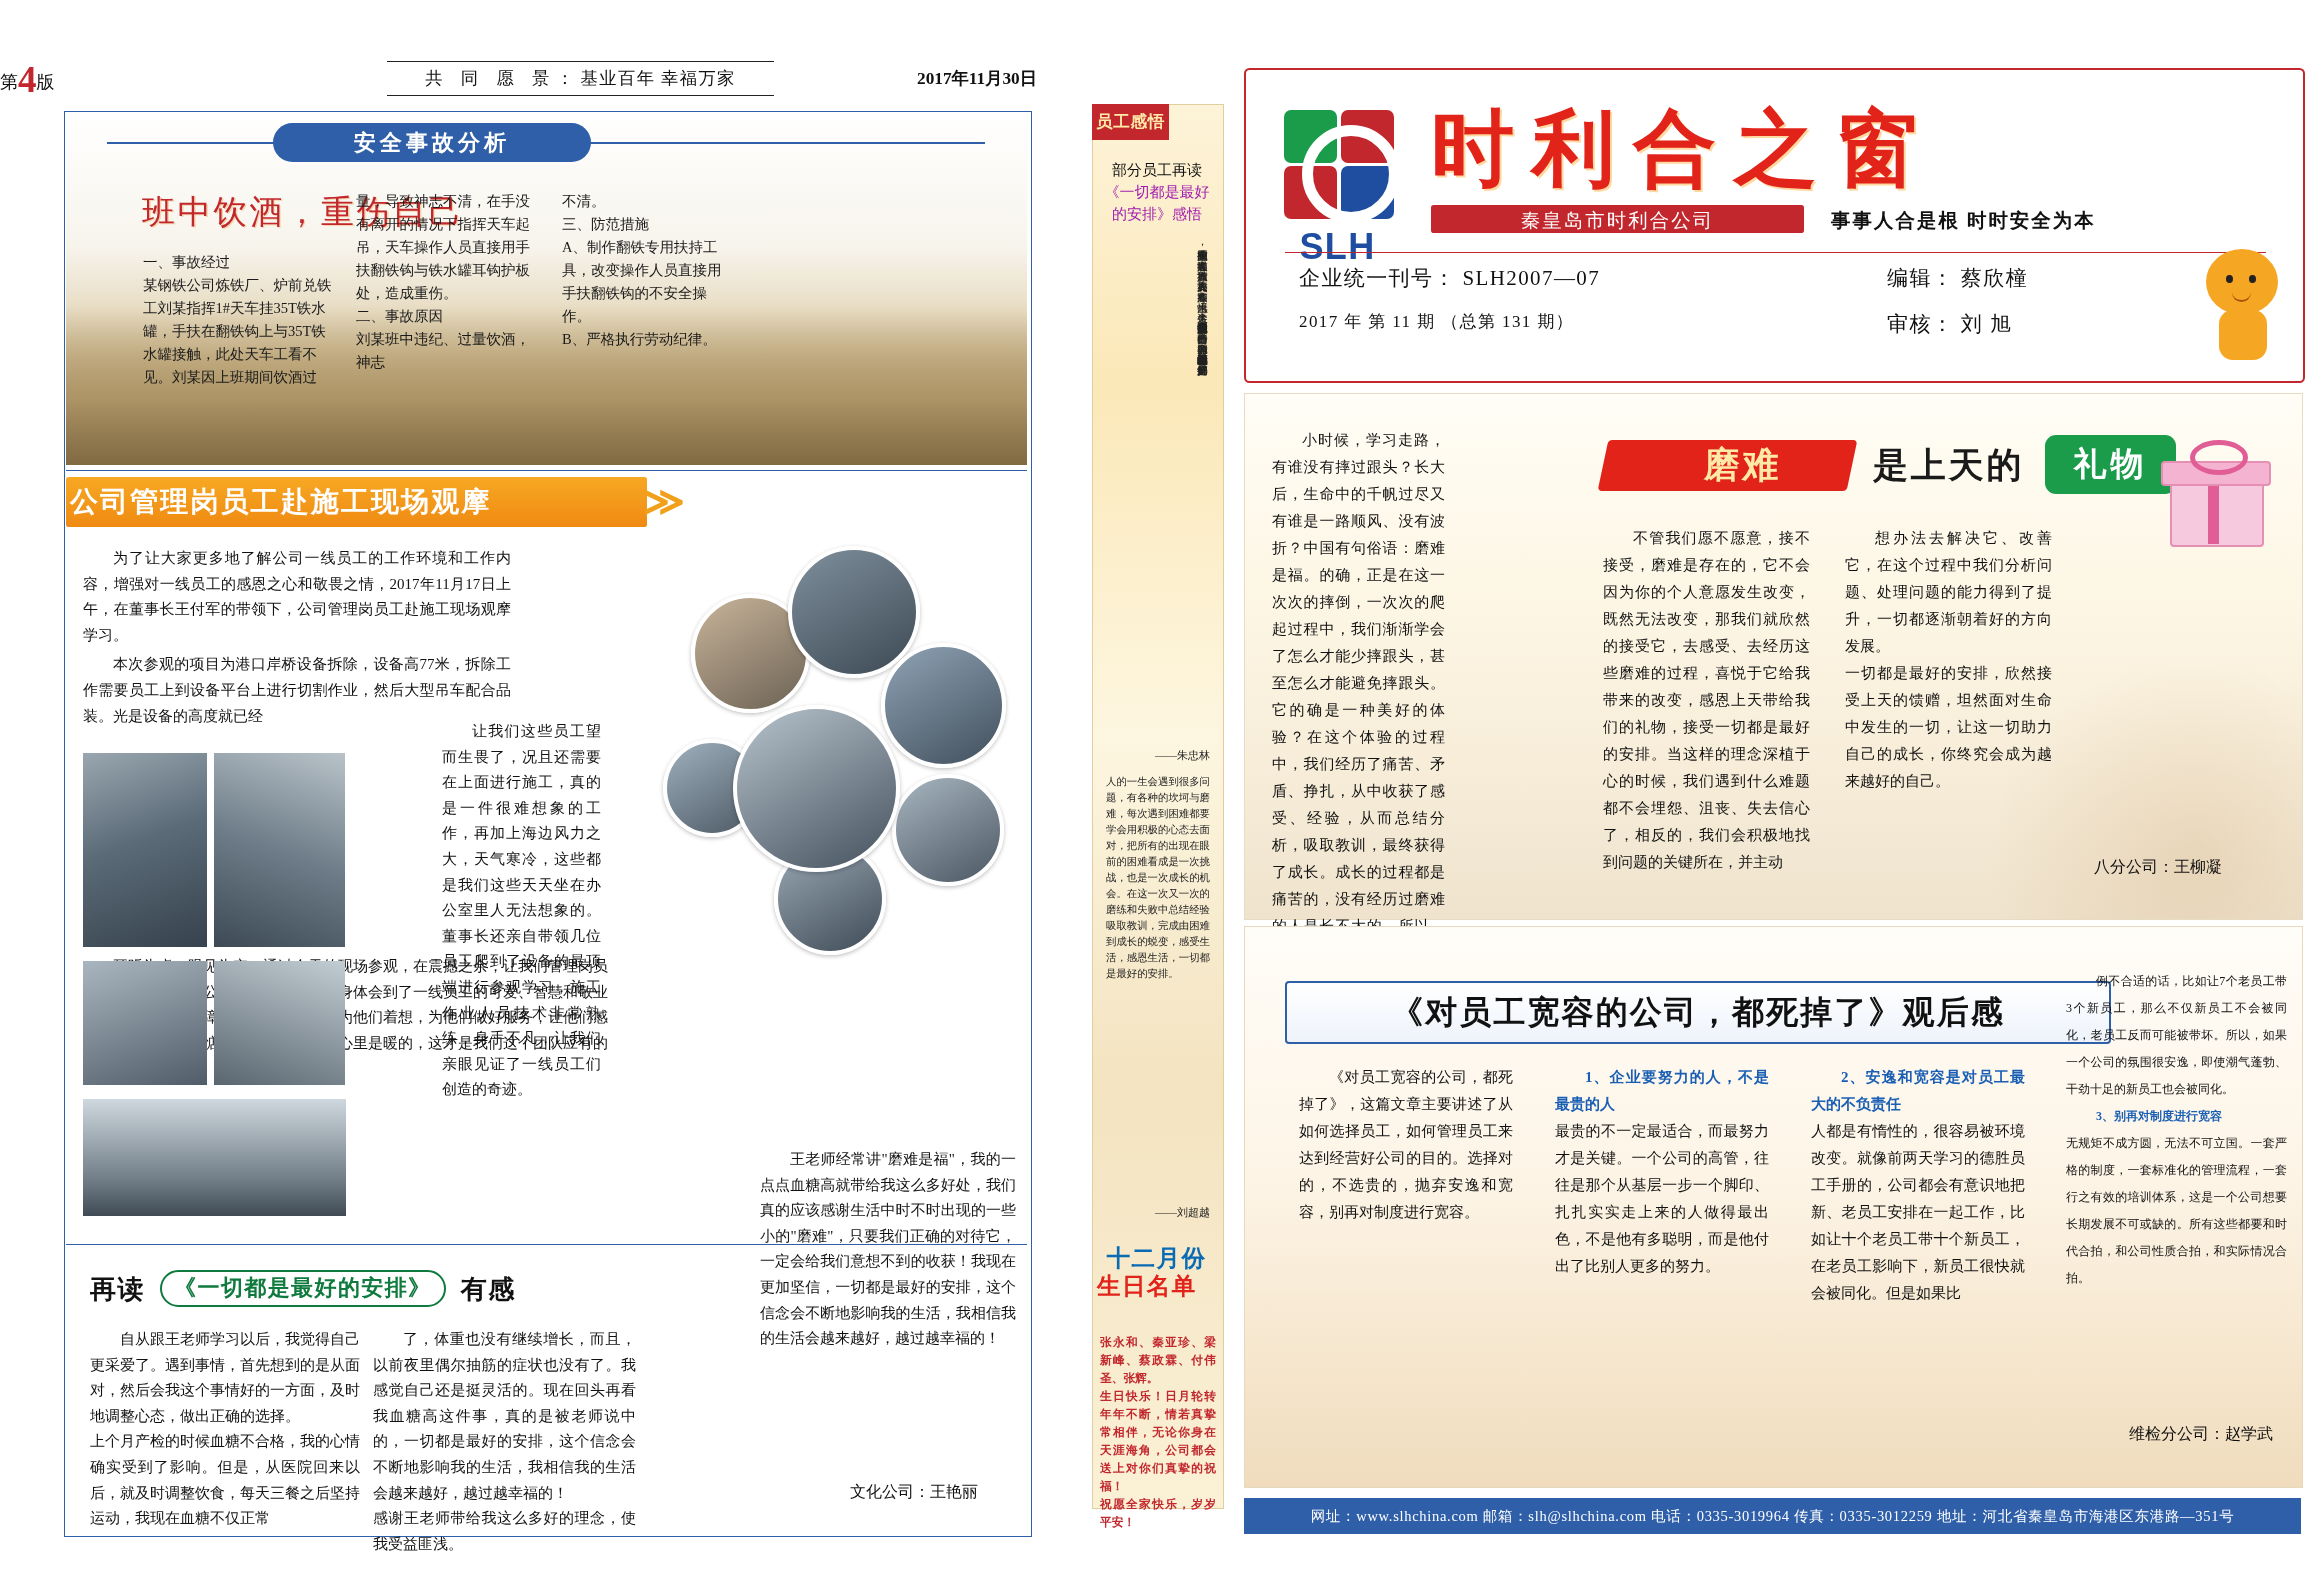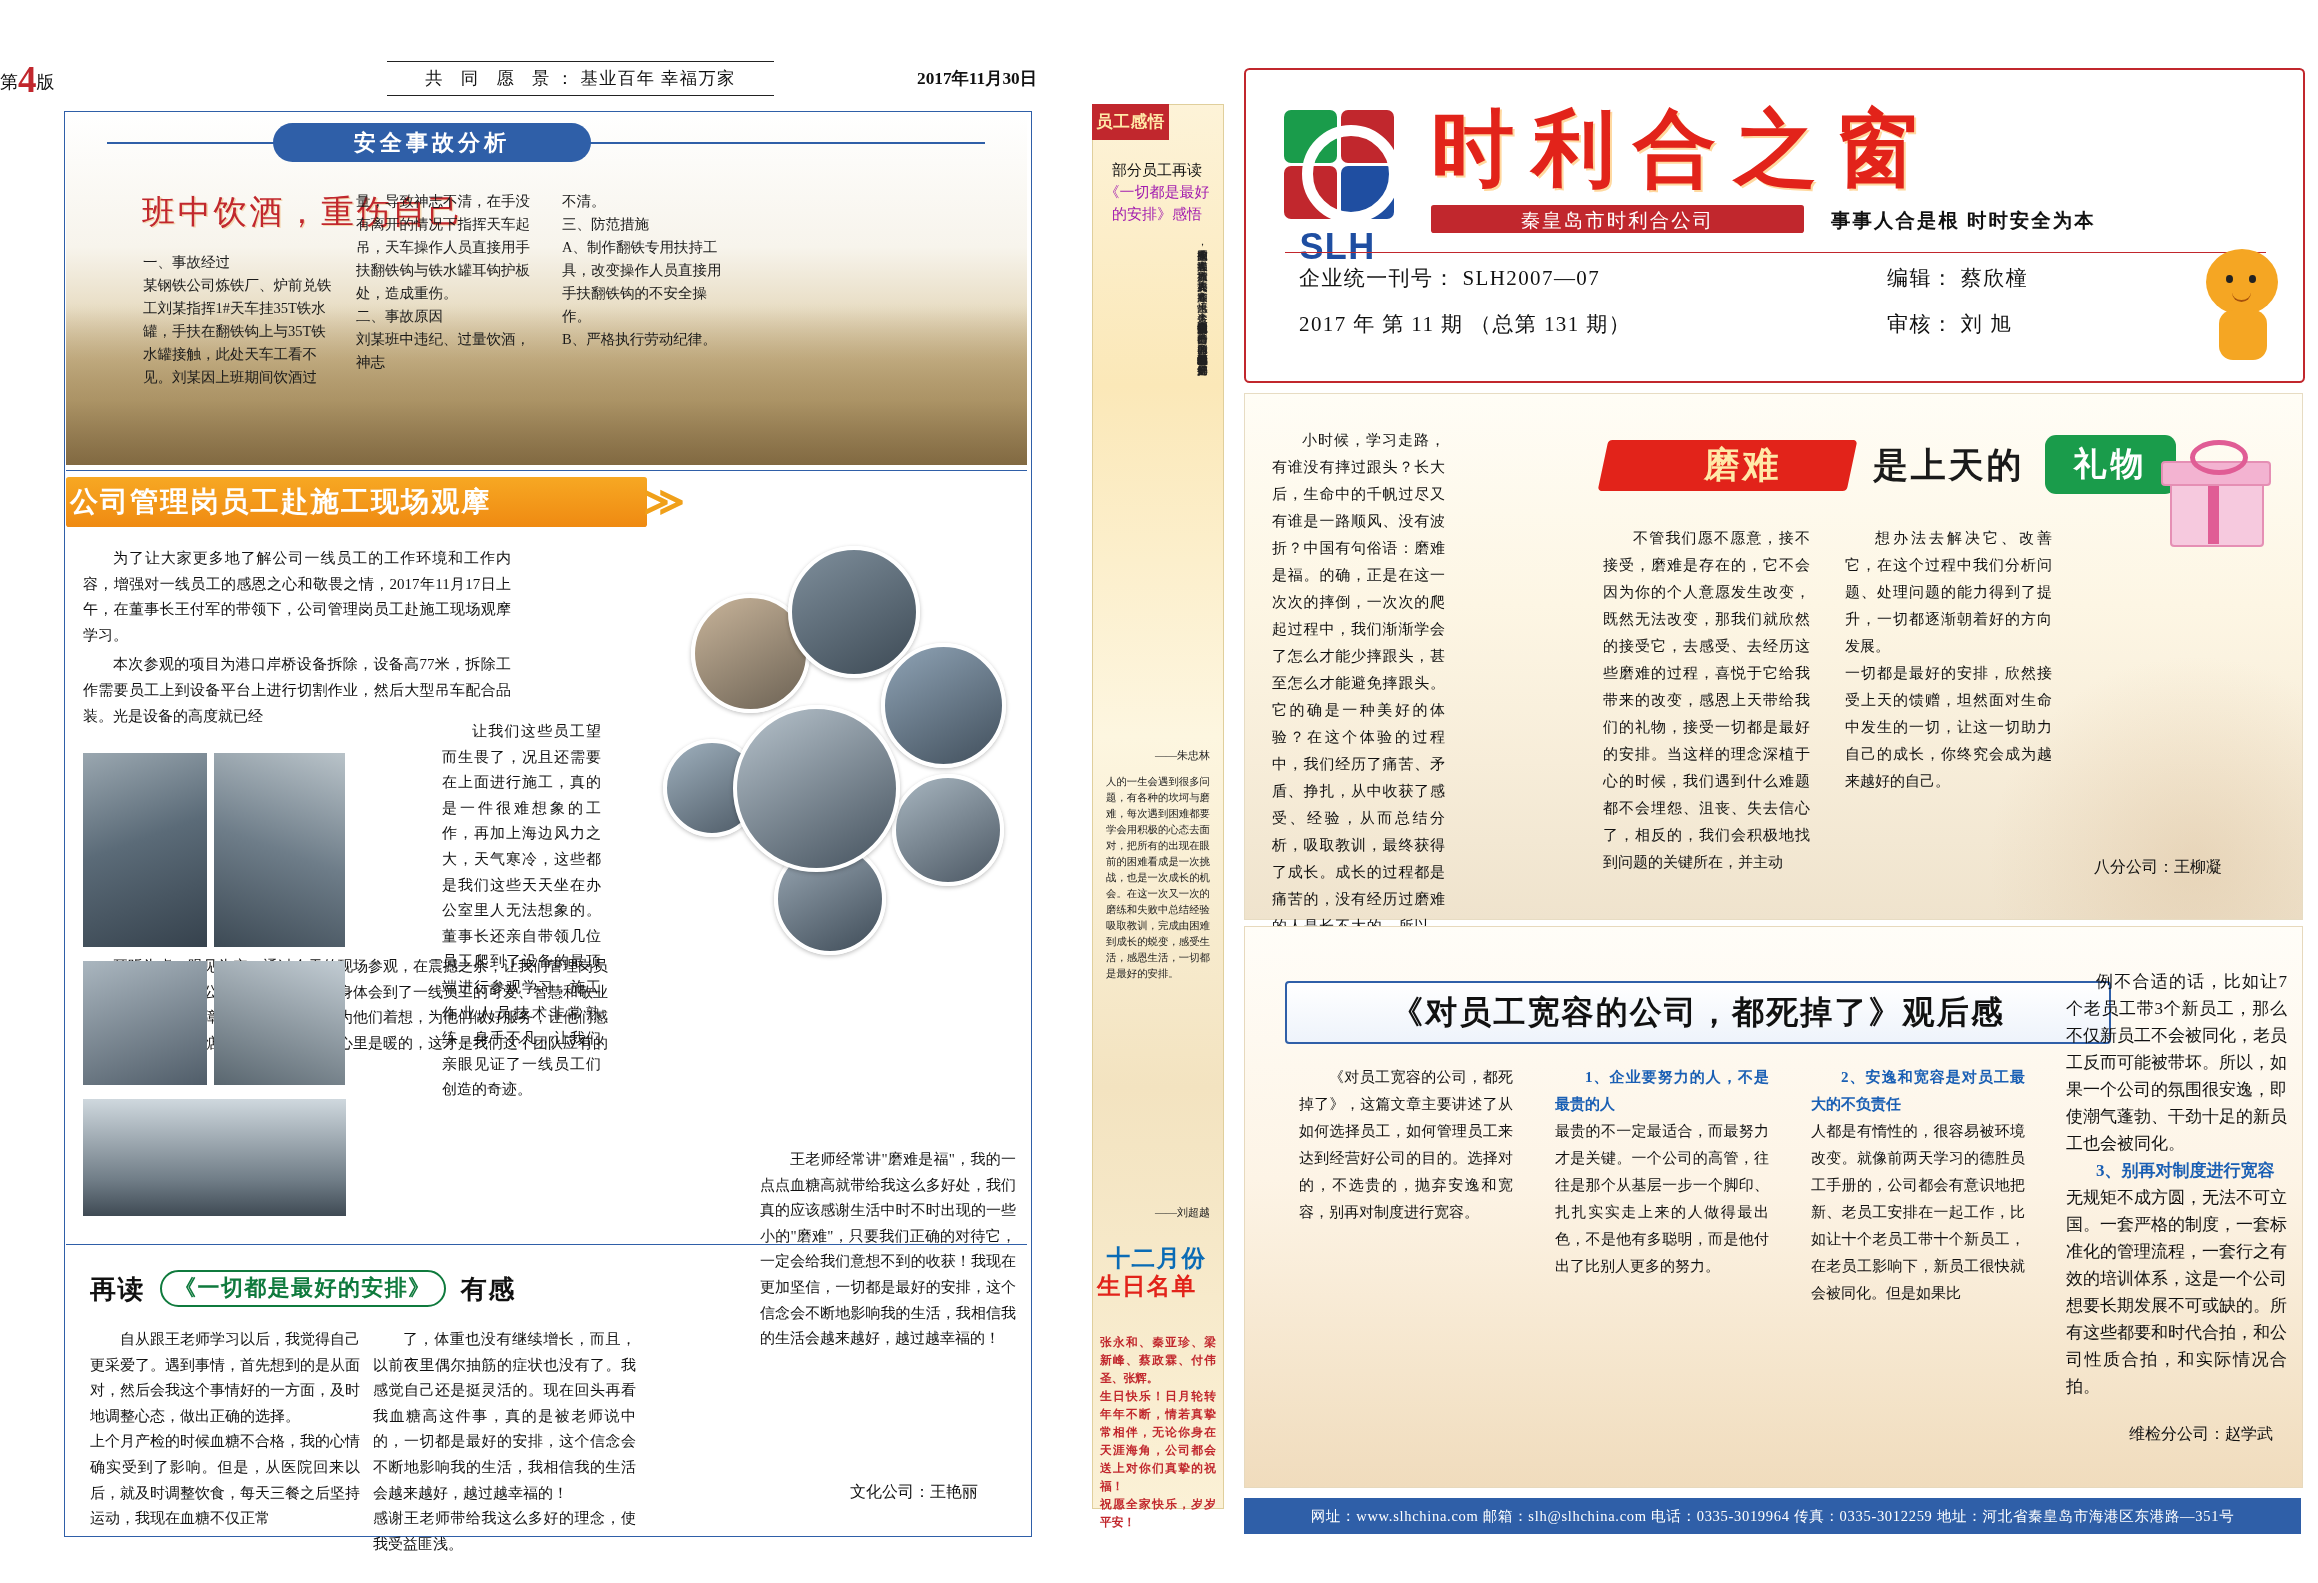--- a/index.html
+++ b/index.html
@@ -99,21 +99,21 @@
   .logo .s4{left:69px;top:62px;background:#1f4ea1;}
   .logo .ring{position:absolute;left:30px;top:21px;width:76px;height:76px;border:11px solid #fff;border-radius:50%;}
   .logo .slh{position:absolute;left:0;top:122px;width:131px;text-align:center;font-size:36px;font-weight:bold;color:#1f4ea1;font-family:"Liberation Sans",sans-serif;letter-spacing:1.4px;}
   .paper-name{position:absolute;left:1431px;top:94px;width:829px;font-size:83px;font-weight:bold;color:#e2231a;letter-spacing:18px;
     font-family:"DejaVu Serif",serif;text-shadow:2.1px 2.1px 0 #ffd9a0;}
   .co-bar{position:absolute;left:1431px;top:205px;width:373px;height:28px;background:#c1272d;border-radius:2.8px;}
   .co-bar span{display:block;color:#fff;font-size:19.4px;line-height:32px;text-align:center;letter-spacing:2.1px;}
   .slogan{position:absolute;left:1831px;top:205px;width:359px;font-size:19.4px;line-height:32px;color:#111;letter-spacing:2.1px;font-weight:bold;}
   .mh-line{position:absolute;left:1285px;top:252px;width:981px;height:1.4px;background:#c1272d;}
   .mh-row1{position:absolute;left:1299px;top:264px;font-size:21px;color:#111;letter-spacing:1.4px;}
-  .mh-row2{position:absolute;left:1299px;top:310px;font-size:21px;color:#111;letter-spacing:1.4px;}
+  .mh-row2{position:absolute;left:1299px;top:310px;font-size:17px;color:#111;letter-spacing:1.4px;}
   .mh-edit{position:absolute;left:1887px;top:264px;font-size:21px;color:#111;letter-spacing:1.4px;}
   .mh-check{position:absolute;left:1887px;top:310px;font-size:21px;color:#111;letter-spacing:1.4px;}
   .mascot{position:absolute;left:2191px;top:242px;width:104px;height:124px;}
   .mascot .head{position:absolute;left:15px;top:7px;width:72px;height:66px;background:#f5a623;border-radius:50%;}
   .mascot .mane{position:absolute;left:1.4px;top:0px;width:101px;height:83px;border-radius:50%;background:#e07b18;z-index:-1;}
   .mascot .body{position:absolute;left:28px;top:68px;width:48px;height:50px;background:#f5a623;border-radius:14px;}
   .mascot .eye{position:absolute;width:7px;height:8.3px;background:#222;border-radius:50%;top:33px;}
   .mascot .e1{left:35px;} .mascot .e2{left:58px;}
   .mascot .mouth{position:absolute;left:41px;top:50px;width:19.4px;height:8.3px;border-bottom:2.8px solid #a6510c;border-radius:0 0 9.7px 9.7px;}
 
@@ -140,21 +140,21 @@
 
   
   .rb-frame{position:absolute;left:1244px;top:926px;width:1057px;height:560px;
     background:linear-gradient(180deg,#fffdf8 0%,#fdf4e6 45%,#f6e7cf 75%,#f0dcbd 100%);border:0.7px solid #e7d9bd;overflow:hidden;}
   .rb-title{position:absolute;left:1285px;top:981px;width:822px;height:59px;border:2.8px solid #2f5fa8;border-radius:4.1px;
     background:linear-gradient(180deg,#ffffff,#eef3fb);}
   .rb-title span{display:block;text-align:center;font-size:32px;font-weight:bold;line-height:59px;color:#111;letter-spacing:2.1px;}
   .rb-c1{position:absolute;left:1299px;top:1064px;width:214px;font-size:15px;line-height:27px;color:#111;text-align:justify;text-indent:30px;}
   .rb-c2{position:absolute;left:1555px;top:1064px;width:214px;font-size:15px;line-height:27px;color:#111;text-align:justify;text-indent:30px;}
   .rb-c3{position:absolute;left:1811px;top:1064px;width:214px;font-size:15px;line-height:27px;color:#111;text-align:justify;text-indent:30px;}
-  .rb-c4{position:absolute;left:2066px;top:968px;width:221px;font-size:17px;line-height:27px;color:#111;text-align:justify;text-indent:30px;}
+  .rb-c4{position:absolute;left:2066px;top:968px;width:221px;font-size:12px;line-height:27px;color:#111;text-align:justify;text-indent:30px;}
   .blue{color:#1a5fb4;font-weight:bold;}
   .rb-sign{position:absolute;left:2129px;top:1424px;font-size:16px;color:#111;}
 
   .footer{position:absolute;left:1244px;top:1498px;width:1057px;height:36px;background:#2f5fa8;}
   .footer span{display:block;color:#fff;font-size:14.5px;line-height:36px;text-align:center;letter-spacing:0.7px;}
 </style>
 </head>
 <body>
 
 <div class="page">

